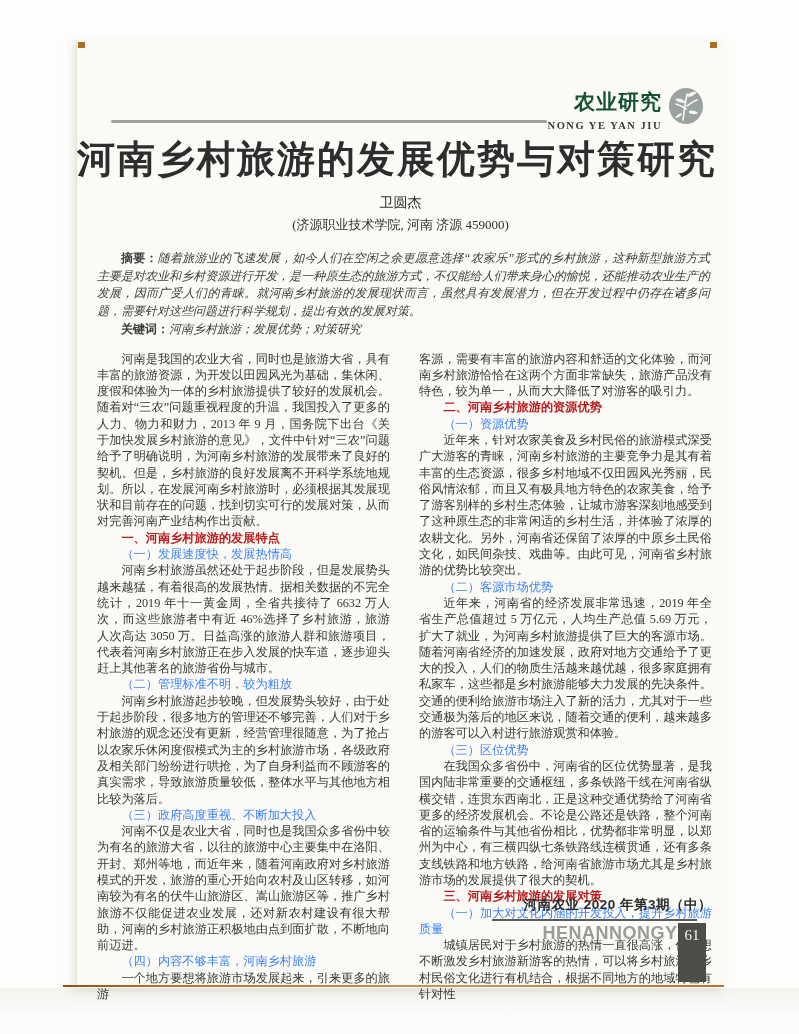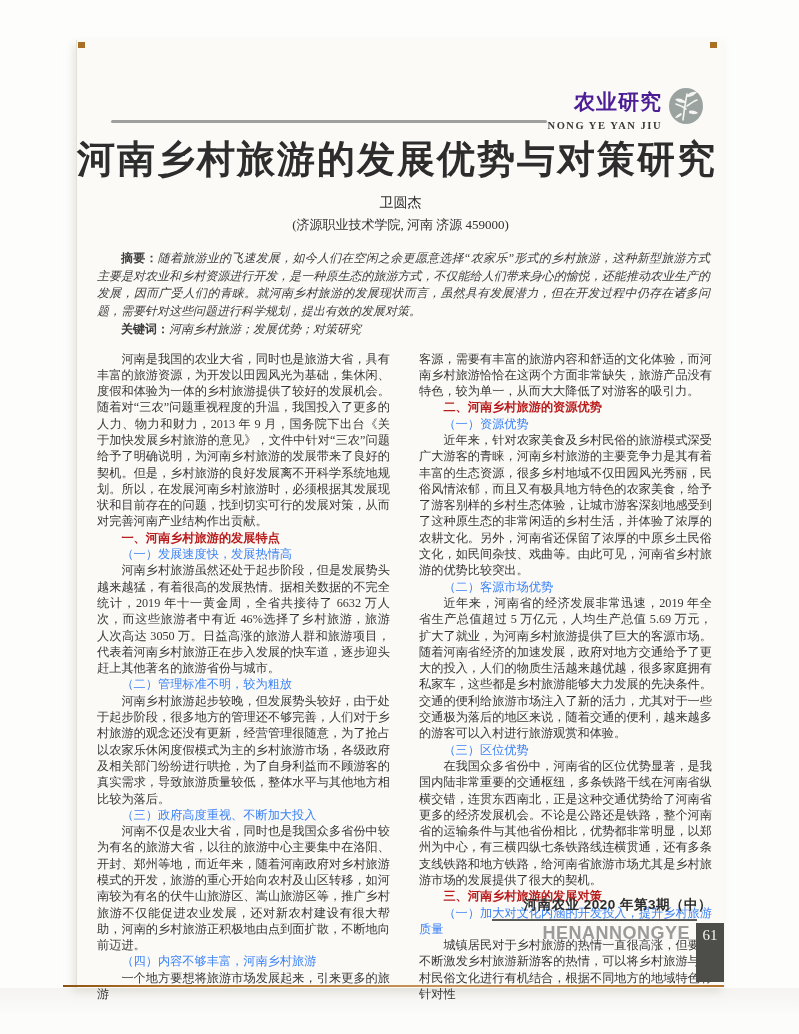--- a/index.html
+++ b/index.html
@@ -33,21 +33,21 @@
 
   
   .header { position: relative; height: 92px; }
   .header-rule {
     position: absolute; left: 34px; top: 80px; width: 436px; height: 3px;
     background: #9f9f9d; border-radius: 2px;
   }
   .journal-block { position: absolute; right: 62px; top: 48px; text-align: right; }
   .journal-name {
     font-family: Liberation Mono, monospace;
-    font-weight: bold; font-size: 21px; color: #4c1d95; letter-spacing: 1px;
+    font-weight: bold; font-size: 21px; color: #14532d; letter-spacing: 1px;
   }
   .journal-pinyin {
     font-weight: bold; font-size: 10.5px; color: #3a3a3a; letter-spacing: 1.5px; margin-top: 4px;
   }
   .logo { position: absolute; right: 18px; top: 46px; width: 40px; height: 42px; }
 
   
   .title {
     text-align: left; font-size: 38px; font-weight: bold; color: #2d2d2d;
     letter-spacing: 2px; margin-top: 2px;
@@ -87,21 +87,21 @@
   .footer-rule {
     margin-top: 5px; margin-left: 38px; margin-right: 27px;
     height: 2px; background: #5a5a58;
   }
   .footer-pinyin {
     font-family: "Liberation Sans", "DejaVu Sans", sans-serif;
     font-weight: bold; font-size: 18px; color: #9b9b99;
     text-align: right; padding-right: 34px; margin-top: 2px; letter-spacing: .5px;
   }
   .page-box {
-    position: absolute; right: 0; top: 27px; width: 28px; height: 59px;
+    position: absolute; right: 18px; top: 27px; width: 28px; height: 59px;
     background: #4d4d49; color: #f5f5f2;
     font-size: 15px; text-align: center; padding-top: 4px;
     font-family: "Liberation Serif", serif;
   }
 </style>
 </head>
 <body>
 
 <div class="scan-shadow"></div>
 

